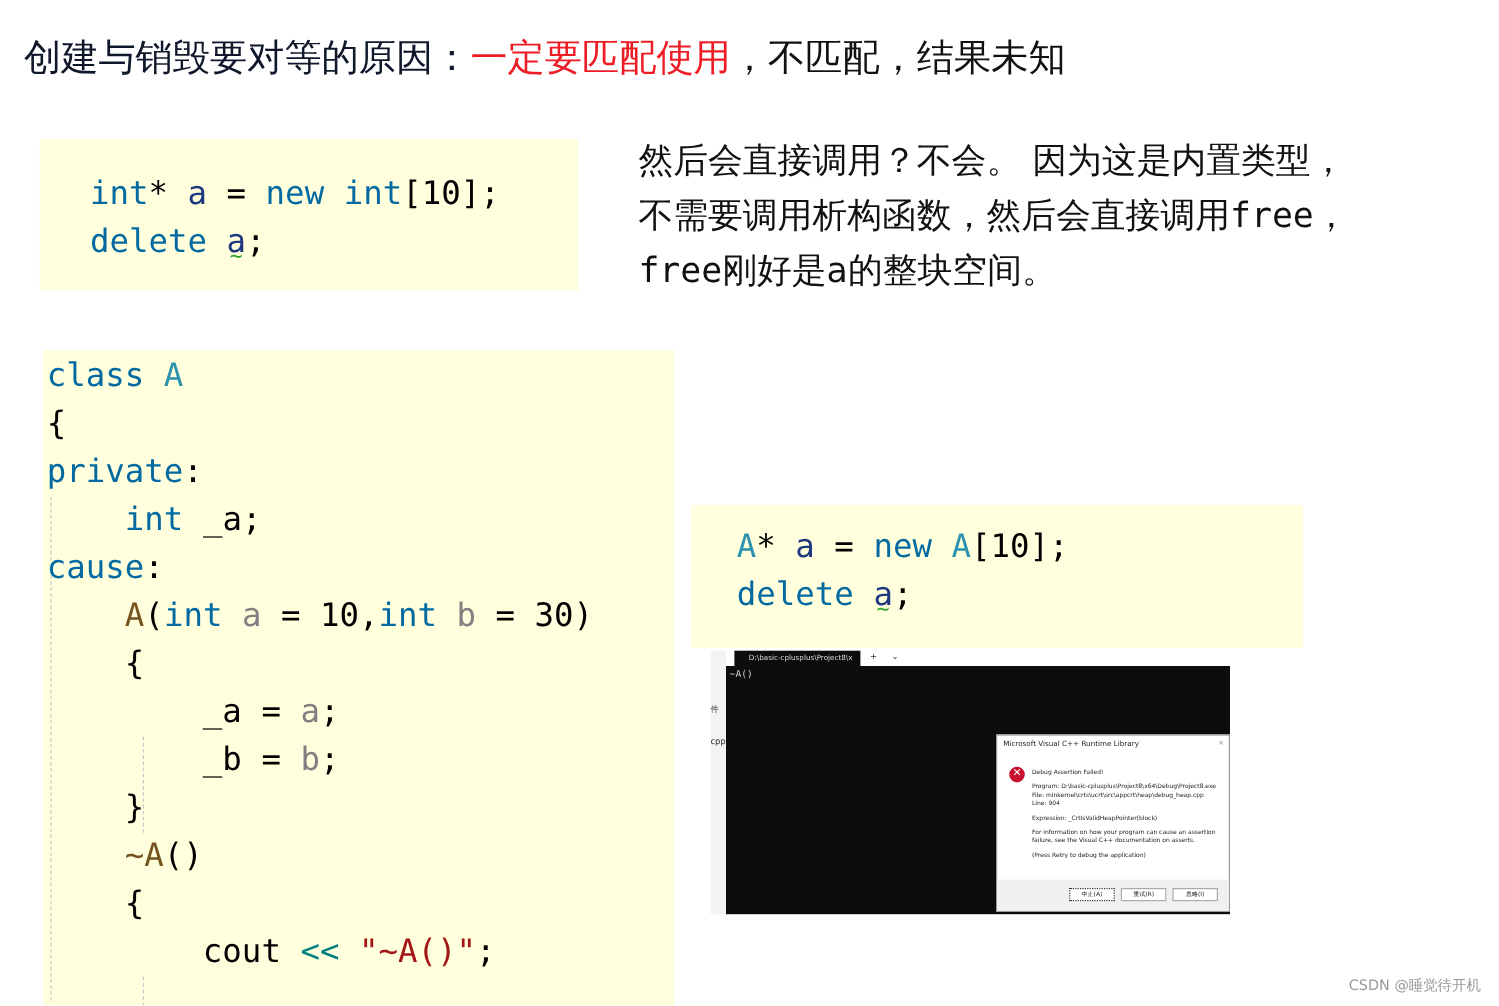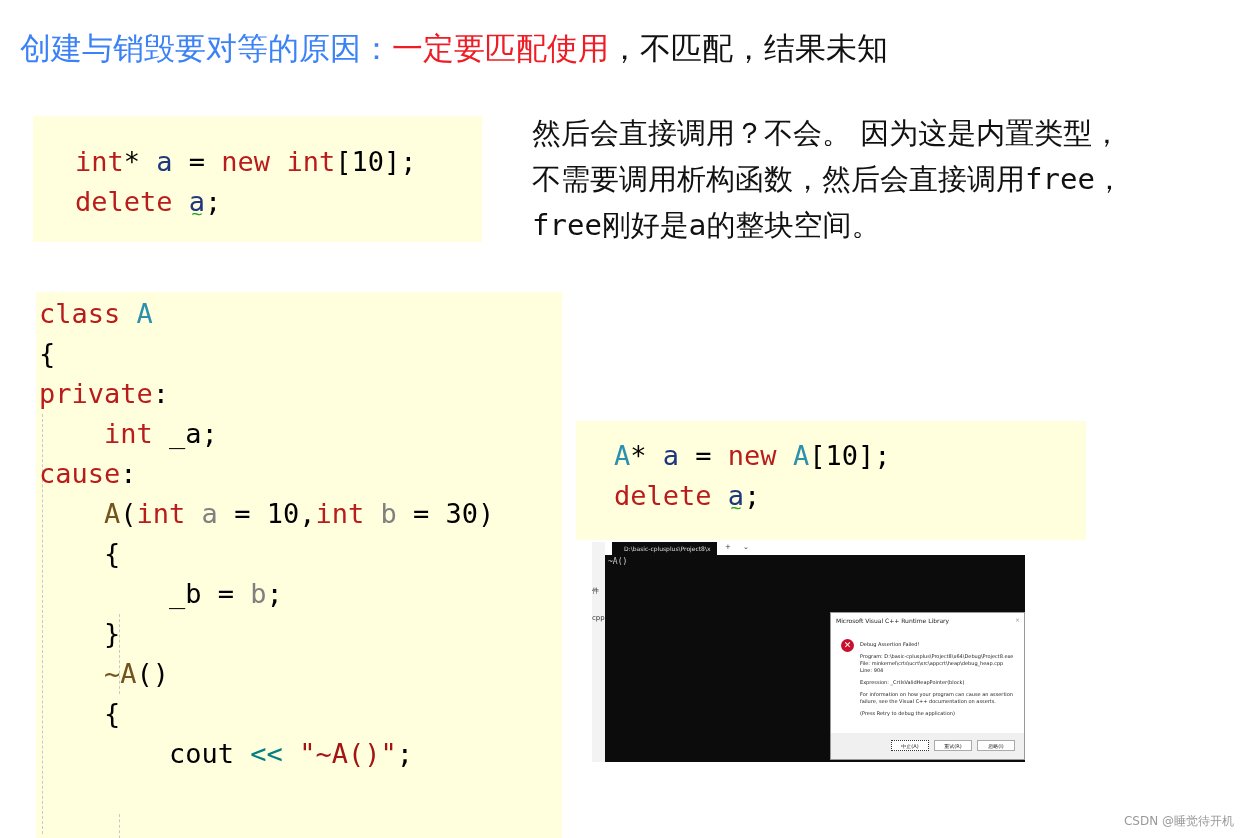--- a/index.html
+++ b/index.html
@@ -5,31 +5,31 @@
   html, body { margin:0; padding:0; }
   body {
     width:1249px; height:838px; position:relative; overflow:hidden;
     background:#ffffff;
     font-family:"DejaVu Sans", "Liberation Sans", sans-serif;
   }
   .heading {
     position:absolute; left:20px; top:28px;
     font-size:31px; line-height:40px; white-space:nowrap; letter-spacing:0px;
   }
-  .heading .h-blue { color:#3b82f6;margin-top:40px; }
+  .heading .h-blue { color:#0f172a;margin-top:40px; }
   .heading .h-red  { color:#ee1c25;text-align:center; }
   .heading .h-black{ color:#111111; }
 
   .code {
     position:absolute; background:#ffffdd;
     font-family:"DejaVu Sans Mono", "Liberation Mono", monospace;
     font-size:27px; color:#000;
   }
   .code .line { white-space:pre; height:40px; line-height:40px; position:relative; }
-  .kw  { color:#b91c1c; }
+  .kw  { color:#0369a1; }
   .typ { color:#2b91af; }
   .var { color:#1f377f; }
   .prm { color:#808080; }
   .fn  { color:#74531f; }
   .str { color:#a31515; }
   .op  { color:#008080; }
   .squig { position:relative; }
   .squig::after {
     content:"~"; position:absolute; left:50%; transform:translateX(-50%);
     top:18px; color:#2aa52a; font-size:18px; line-height:20px;
@@ -102,20 +102,21 @@
   <div class="guide" style="left:83px; top:322px; height:80px;"></div>
   <div class="guide" style="left:83px; top:522px; height:30px;"></div>
   <div class="inner">
     <div class="line"><span class="kw">class</span><span> </span><span class="typ">A</span></div>
     <div class="line">{</div>
     <div class="line"><span class="kw">private</span><span>:</span></div>
     <div class="line"><span>    </span><span class="kw">int</span><span> _a;</span></div>
     <div class="line"><span class="kw">cause</span><span>:</span></div>
     <div class="line"><span>    </span><span class="fn">A</span><span>(</span><span class="kw">int</span><span> </span><span class="prm">a</span><span> = 10,</span><span class="kw">int</span><span> </span><span class="prm">b</span><span> = 30)</span></div>
     <div class="line"><span>    </span><span>{</span></div>
+    <div class="line"><span>        </span><span>_a = </span><span class="prm">a</span><span>;</span></div>
     <div class="line"><span>        </span><span>_b = </span><span class="prm">b</span><span>;</span></div>
     <div class="line"><span>    </span><span>}</span></div>
     <div class="line"><span>    </span><span class="fn">~A</span><span>()</span></div>
     <div class="line"><span>    </span><span>{</span></div>
     <div class="line"><span>        </span><span>cout</span><span> </span><span class="op">&lt;&lt;</span><span> </span><span class="str">"~A()"</span><span>;</span></div>
   </div>
 </div>
 
 <div class="code" id="code3">
   <div class="inner">

